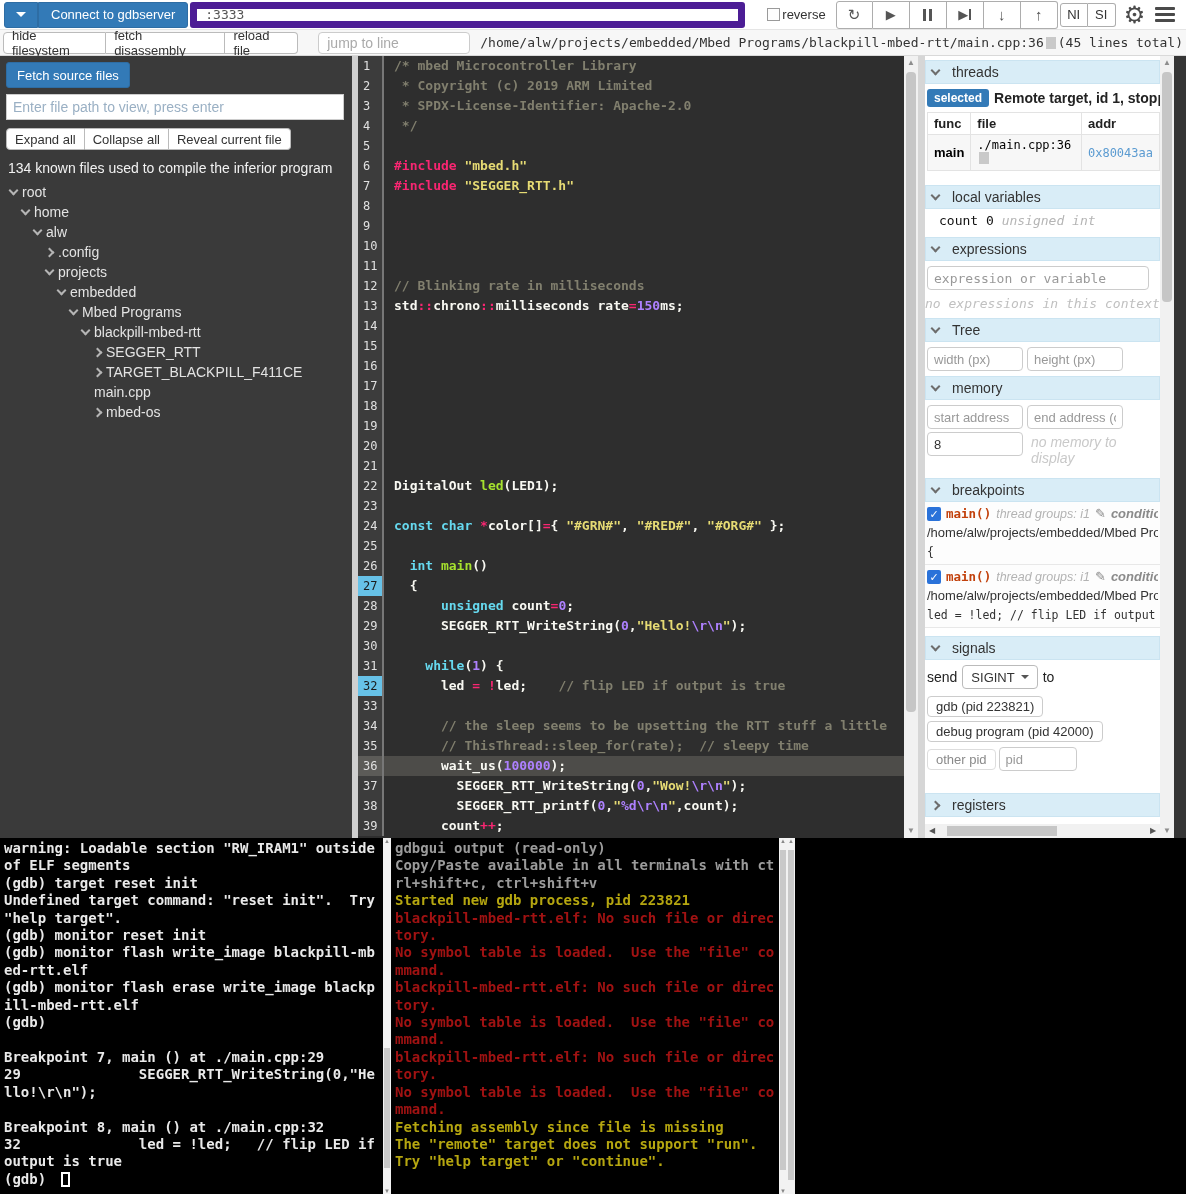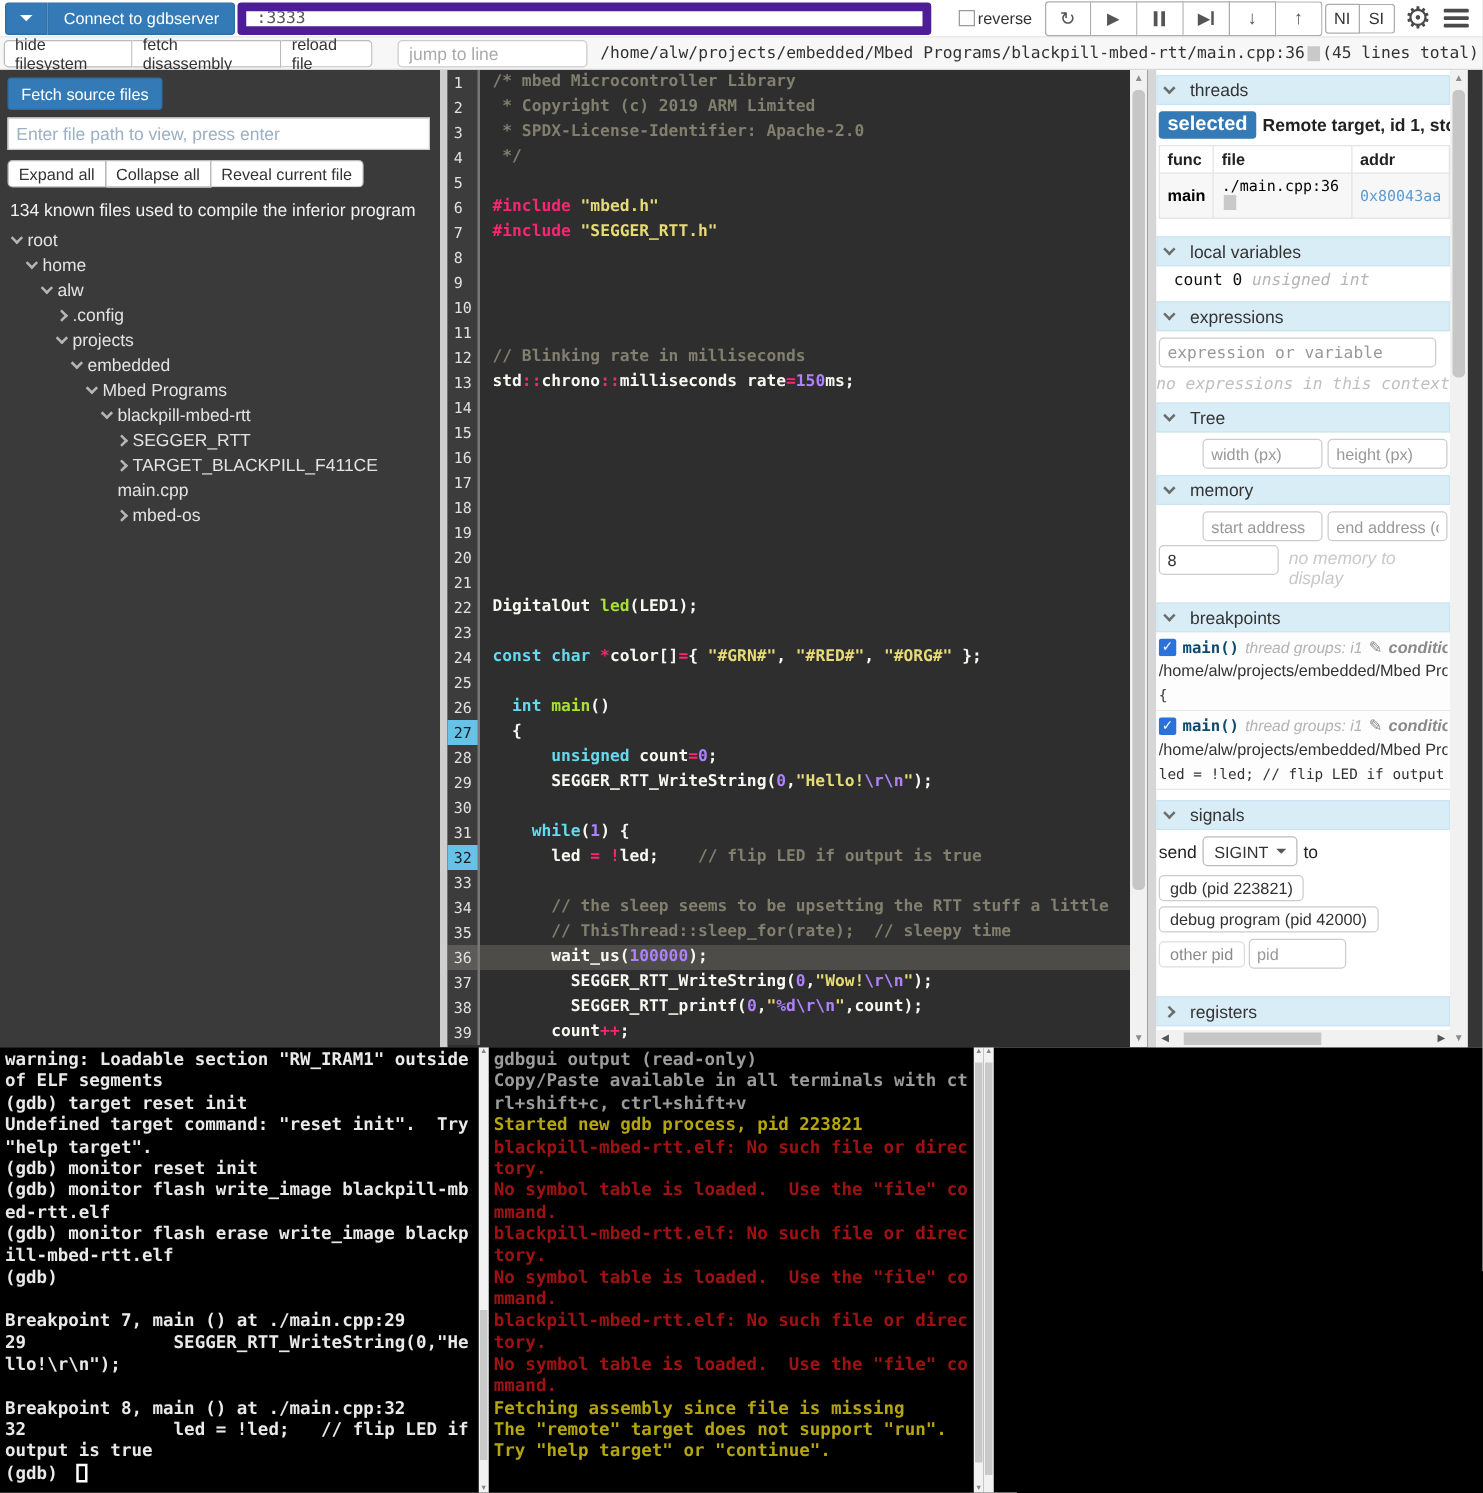--- a/index.html
+++ b/index.html
@@ -76,43 +76,43 @@
   .vscroll .arr { position:absolute; left:0; width:14px; height:14px; color:#8d8d8d; font-size:8px; text-align:center; line-height:14px; }
   .vscroll .thumb { position:absolute; left:2px; width:10px; background:#c6c6c6; border-radius:4px; }
 
   .gap7 { width:7px; background:#d6d6d6; }
 
   
   .rpanel { width:235px; background:#fff; overflow:hidden; font-size:13px; position:relative; }
   .sec-h { background:#d9edf7; border:1px solid #cbe4f1; padding:3px 6px; display:flex; align-items:center; font-size:14px; color:#333; margin-top:5px; cursor:pointer; }
   .sec-h .chev { border-color:#6d6d6d; }
   .sec-h span { margin-left:8px; }
-  .badge-sel { background:#337ab7; color:#fff; font-size:16px; padding:2px 7px; border-radius:3px; font-weight:bold; }
+  .badge-sel { background:#337ab7; color:#fff; font-size:12px; padding:2px 7px; border-radius:3px; font-weight:bold; }
   .thread-status { font-weight:bold; font-size:14px; color:#222; white-space:nowrap; }
   .thr-row1 { display:flex; align-items:center; gap:5px; padding:5px 2px; }
   table.thr { border-collapse:collapse; margin-left:2px; }
   table.thr th, table.thr td { border:1px solid #e3e3e3; text-align:left; font-size:13px; padding:3px 6px; }
   table.thr th { font-weight:bold; color:#222; }
   table.thr td.mono-cell { font-family:"DejaVu Sans Mono",monospace; font-size:12px; }
   table.thr td.addr { color:#5b9bd1; font-family:"DejaVu Sans Mono",monospace; font-size:12px; }
   table.thr tr.datarow { background:#f7f7f7; }
   .locals-row { font-family:"DejaVu Sans Mono",monospace; font-size:13px; padding:4px 14px; color:#111; }
   .locals-row .type { color:#b5b5b5; font-style:italic; }
   .rp-input { border:1px solid #ccc; border-radius:4px; height:24px; padding:0 6px; font-size:13px; color:#333; }
   .rp-input::placeholder { color:#999; }
   .expr-input { width:222px; margin:5px 2px 0 2px; font-family:"DejaVu Sans Mono",monospace; }
   .muted-it { color:#c0c0c0; font-style:italic; font-family:"DejaVu Sans Mono",monospace; font-size:13px; padding:6px 0 2px 0; white-space:nowrap; overflow:hidden; }
-  .two-inputs { display:flex; gap:4px; margin:5px 2px 2px 2px;justify-content:flex-end; }
+  .two-inputs { display:flex; gap:4px; margin:5px 2px 2px 2px; }
   .two-inputs input { width:96px; }
   .mem-empty { color:#c9c9c9; font-style:italic; font-size:14px; padding:2px; }
   .mem-row2 { display:flex; align-items:flex-start; gap:6px; margin:3px 2px; }
   .bp-item { border-bottom:1px solid #e8e8e8; padding:4px 2px 5px 2px; background:#fdfdfd; }
   .bp-line1 { display:flex; align-items:center; gap:5px; white-space:nowrap; overflow:hidden; }
   .bp-check { width:14px; height:14px; background:#2a72d9; border-radius:2px; color:#fff; font-size:11px; line-height:14px; text-align:center; flex:none; cursor:pointer; }
-  .bp-func { font-family:"DejaVu Sans Mono",monospace; font-size:12.5px; font-weight:bold; color:#0c4a6e; }
+  .bp-func { font-family:"DejaVu Sans Mono",monospace; font-size:12.5px; font-weight:bold; color:#c2410c; }
   .bp-meta { color:#b3b3b3; font-style:italic; font-size:12.5px; }
   .bp-edit { color:#8a8a8a; font-size:13px; }
   .bp-cond { color:#8a8a8a; font-style:italic; font-weight:bold; font-size:13px; }
   .bp-path { color:#333; font-size:13px; white-space:nowrap; overflow:hidden; padding:4px 0 2px 0; }
   .bp-code { font-family:"DejaVu Sans Mono",monospace; font-size:11.5px; color:#333; white-space:nowrap; overflow:hidden; padding-top:3px; }
   .sig-send { display:flex; align-items:center; gap:5px; padding:5px 2px; font-size:14px; color:#222; }
   .sig-dd { border:1px solid #bbb; border-radius:4px; background:#fff; height:24px; padding:0 8px; font-size:13px; color:#333; display:flex; align-items:center; gap:6px; cursor:pointer; }
   .dd-caret { display:inline-block; width:0; height:0; border-left:4px solid transparent; border-right:4px solid transparent; border-top:4px solid #555; }
   .sig-btn { display:inline-flex; border:1px solid #ccc; border-radius:4px; background:#fff; padding:2px 8px; font-size:13px; color:#333; margin:2px 2px; cursor:pointer; white-space:nowrap; }
   .other-row { display:flex; align-items:center; gap:3px; margin:3px 2px; }

